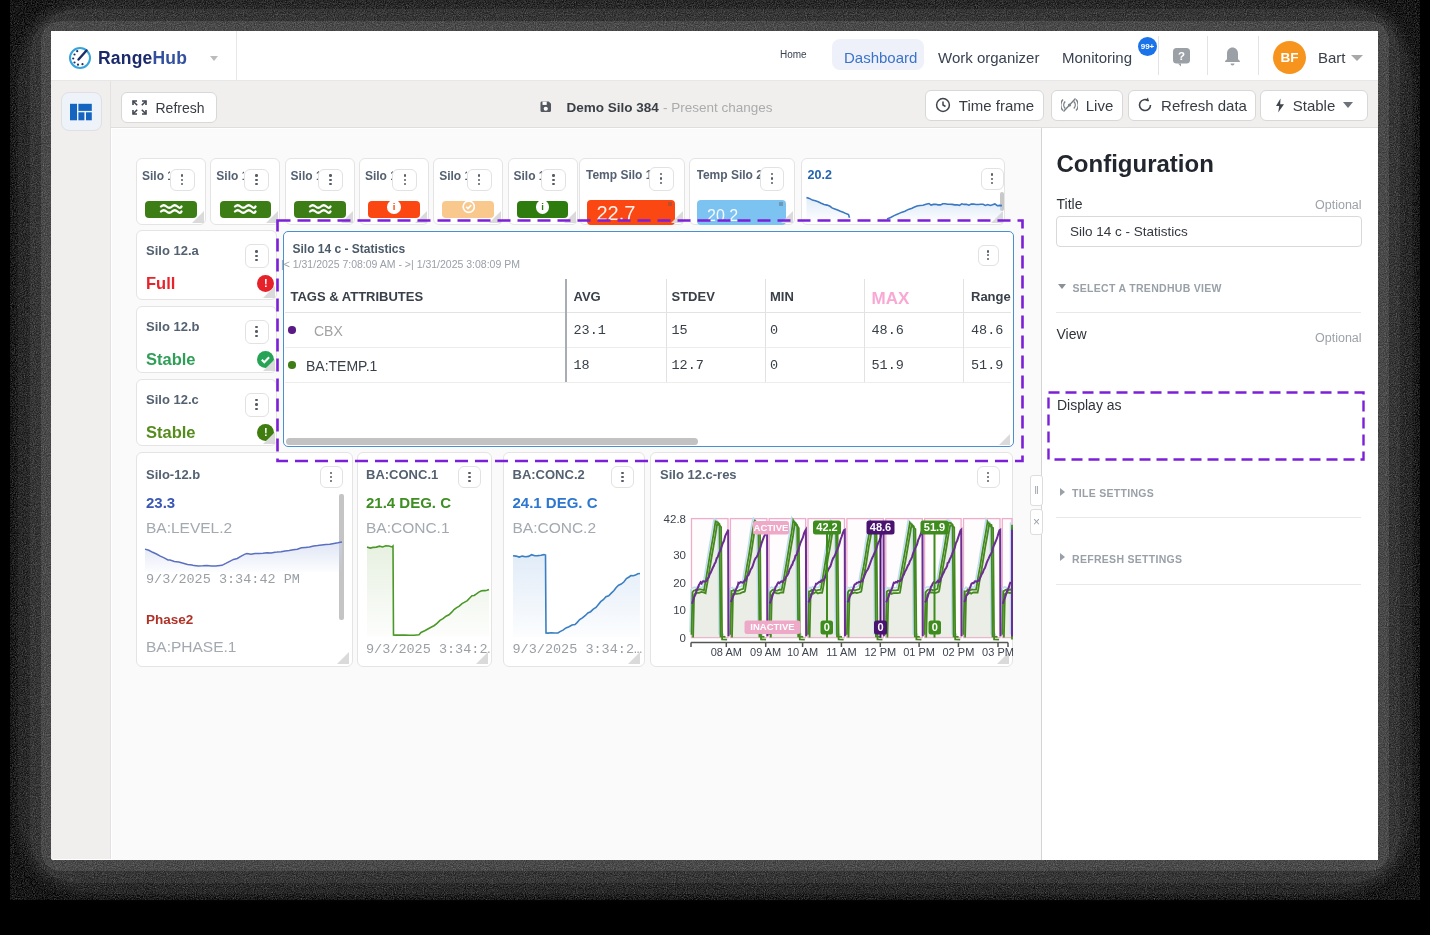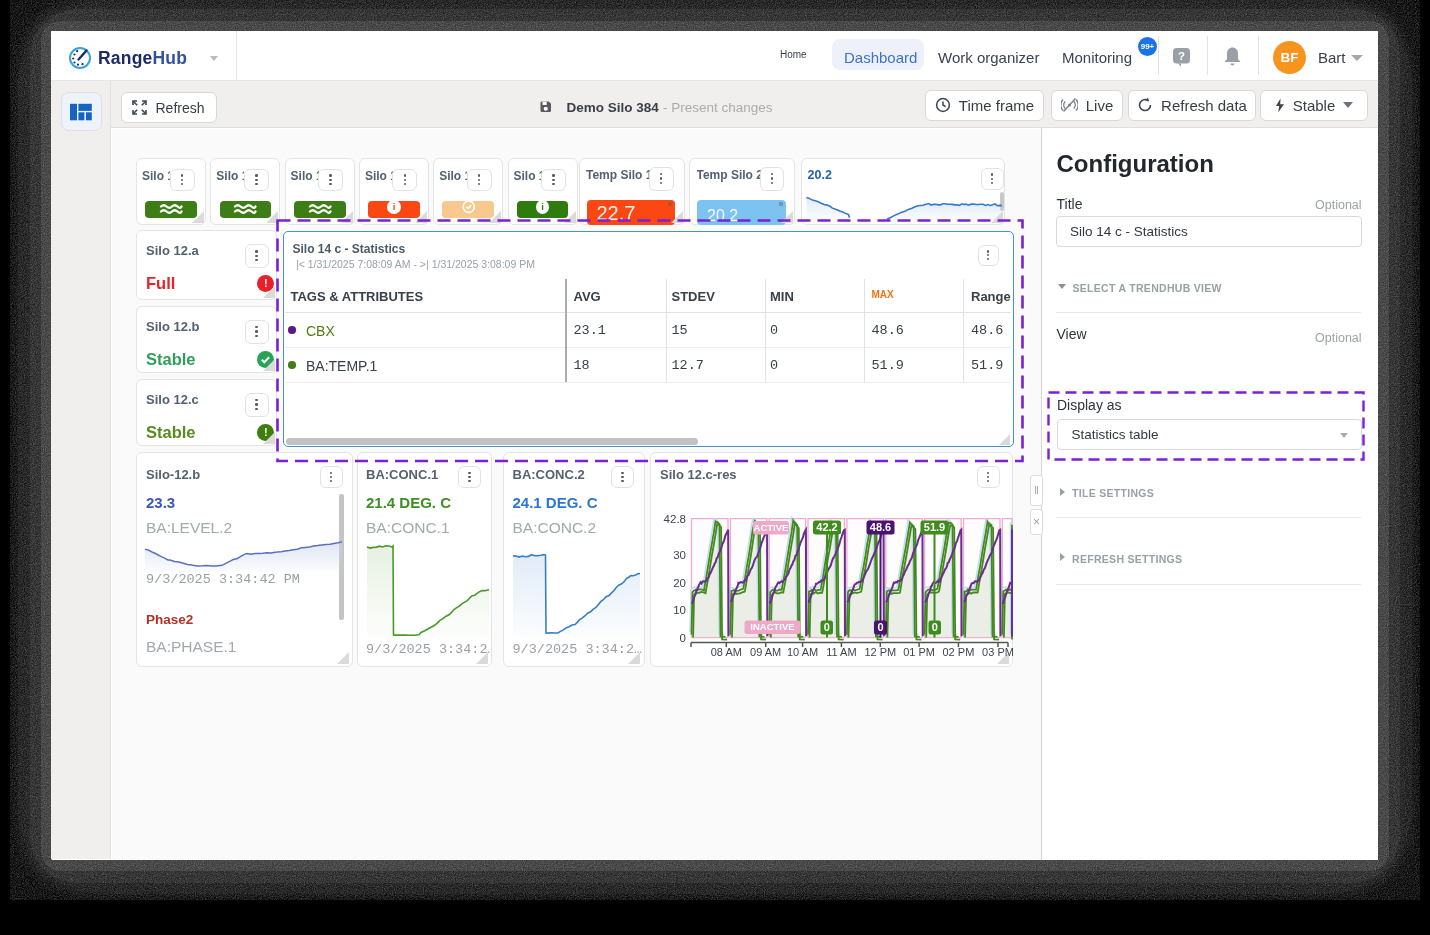--- a/index.html
+++ b/index.html
@@ -269,42 +269,42 @@
 <div class="kebab" style="left:244.5px;top:392.5px;width:24px;height:24px">
       <span class="d1"></span>
       <span class="d2"></span>
       <span class="d3"></span>
     </div>
 <div class="abs" style="left:146px;top:422.5px;font-size:16.5px;font-weight:bold;color:#568b1d">Stable</div>
 <div class="abs" style="left:257.4px;top:423.5px;width:17px;height:17px;border-radius:50%;background:#3f7d0f;color:#fff;font-size:11px;font-weight:bold;text-align:center;line-height:17px">!</div>
 <div style="position:absolute;left:263px;top:431.5px;width:0;height:0;border-left:12px solid transparent;border-bottom:12px solid #dadada"></div>
 <div class="abs" style="left:283px;top:231px;width:730.5px;height:216px;background:#fff;border:1.5px solid #4a8fd0;border-radius:5px"></div>
 <div class="abs" style="left:292.5px;top:241.5px;font-size:12px;font-weight:bold;color:#4a5a68">Silo 14 c - Statistics</div>
-<div class="abs" style="left:296px;top:257.5px;font-size:10.5px;color:#9aa0a8">|&lt; 1/31/2025 7:08:09 AM - &gt;| 1/31/2025 3:08:09 PM</div>
+<div class="abs" style="left:281px;top:257.5px;font-size:10.5px;color:#9aa0a8">|&lt; 1/31/2025 7:08:09 AM - &gt;| 1/31/2025 3:08:09 PM</div>
 <div class="kebab" style="left:977.5px;top:244.5px;width:21.5px;height:21.5px">
       <span class="d1"></span>
       <span class="d2"></span>
       <span class="d3"></span>
     </div>
 <div class="abs" style="left:285px;top:311.5px;width:726px;height:1px;background:#e3e3e3"></div>
 <div class="abs" style="left:285px;top:347px;width:726px;height:1px;background:#ededed"></div>
 <div class="abs" style="left:285px;top:382px;width:726px;height:1px;background:#ededed"></div>
 <div class="abs" style="left:564.5px;top:279px;width:2px;height:103px;background:#a8adb5"></div>
 <div class="abs" style="left:666.4px;top:279px;width:1px;height:103px;background:#e2e2e2"></div>
 <div class="abs" style="left:765.3px;top:279px;width:1px;height:103px;background:#e2e2e2"></div>
 <div class="abs" style="left:863.7px;top:279px;width:1px;height:103px;background:#e2e2e2"></div>
 <div class="abs" style="left:962.6px;top:279px;width:1px;height:103px;background:#e2e2e2"></div>
 <div class="abs" style="left:290.5px;top:289px;font-size:13px;font-weight:bold;color:#394049">TAGS &amp; ATTRIBUTES</div>
 <div class="abs" style="left:573.5px;top:289px;font-size:13px;font-weight:bold;color:#394049">AVG</div>
 <div class="abs" style="left:671.5px;top:289px;font-size:13px;font-weight:bold;color:#394049">STDEV</div>
 <div class="abs" style="left:770px;top:289px;font-size:13px;font-weight:bold;color:#394049">MIN</div>
-<div class="abs" style="left:871.5px;top:289px;font-size:10px;font-weight:bold;color:#f97316">MAX</div>
+<div class="abs" style="left:871.5px;top:289px;font-size:17px;font-weight:bold;color:#f9a8d4">MAX</div>
 <div class="abs" style="left:971px;top:289px;font-size:13px;font-weight:bold;color:#394049">Range</div>
 <div class="abs" style="left:288px;top:326px;width:7.5px;height:7.5px;border-radius:50%;background:#5a1a86"></div>
-<div class="abs" style="left:306px;top:322.5px;font-size:14px;color:#4d7c0f">CBX</div>
+<div class="abs" style="left:314px;top:322.5px;font-size:14px;color:#a3a3a3">CBX</div>
 <div class="abs mono" style="left:573.5px;top:323px;font-size:13.5px;color:#394049">23.1</div>
 <div class="abs mono" style="left:671.5px;top:323px;font-size:13.5px;color:#394049">15</div>
 <div class="abs mono" style="left:770px;top:323px;font-size:13.5px;color:#394049">0</div>
 <div class="abs mono" style="left:871.5px;top:323px;font-size:13.5px;color:#394049">48.6</div>
 <div class="abs mono" style="left:971px;top:323px;font-size:13.5px;color:#394049">48.6</div>
 <div class="abs" style="left:288px;top:361px;width:7.5px;height:7.5px;border-radius:50%;background:#3f7d17"></div>
 <div class="abs" style="left:306px;top:357.5px;font-size:14px;color:#394049">BA:TEMP.1</div>
 <div class="abs mono" style="left:573.5px;top:358px;font-size:13.5px;color:#394049">18</div>
 <div class="abs mono" style="left:671.5px;top:358px;font-size:13.5px;color:#394049">12.7</div>
 <div class="abs mono" style="left:770px;top:358px;font-size:13.5px;color:#394049">0</div>
@@ -361,22 +361,20 @@
 <div class="abs" style="left:1056.5px;top:150px;font-size:24px;font-weight:bold;color:#22262e">Configuration</div>
 <div class="lbl" style="left:1056.5px;top:196px">Title</div>
 <div class="opt" style="left:1315px;top:198px">Optional</div>
 <div class="inp" style="left:1056px;top:215.5px;width:305.5px;height:31px;padding-left:13px">Silo 14 c - Statistics</div>
 <div class="abs" style="left:1058px;top:284px;width:0;height:0;border-left:4.5px solid transparent;border-right:4.5px solid transparent;border-top:5.5px solid #8b9097"></div>
 <div class="sect" style="left:1072.5px;top:282px">SELECT A TRENDHUB VIEW</div>
 <div class="hr" style="left:1056px;top:311.5px;width:305px"></div>
 <div class="lbl" style="left:1056.5px;top:326px">View</div>
 <div class="opt" style="left:1315px;top:331px">Optional</div>
 <div class="lbl" style="left:1057px;top:397px">Display as</div>
-<div class="inp" style="left:1057px;top:419px;width:305px;height:31px;padding-left:13.5px">Statistics table
-<span style="position:absolute;right:13px;top:13px;width:0;height:0;border-left:4.5px solid transparent;border-right:4.5px solid transparent;border-top:5.5px solid #a6abb1"></span></div>
 <div class="abs" style="left:1060px;top:487.5px;width:0;height:0;border-top:4.5px solid transparent;border-bottom:4.5px solid transparent;border-left:5.5px solid #9aa0a8"></div>
 <div class="sect" style="left:1072px;top:487px">TILE SETTINGS</div>
 <div class="hr" style="left:1056px;top:517px;width:305px"></div>
 <div class="abs" style="left:1060px;top:553px;width:0;height:0;border-top:4.5px solid transparent;border-bottom:4.5px solid transparent;border-left:5.5px solid #9aa0a8"></div>
 <div class="sect" style="left:1072px;top:552.5px">REFRESH SETTINGS</div>
 <div class="hr" style="left:1056px;top:583.5px;width:305px"></div>
 <div class="abs" style="left:1030px;top:475px;width:13px;height:31px;background:#fff;border:1px solid #ddd;border-radius:3px;color:#9aa0a8;font-size:11px;text-align:center;line-height:29px">‖</div>
 <div class="abs" style="left:1030px;top:509px;width:13px;height:26px;background:#fff;border:1px solid #ddd;border-radius:3px;color:#9aa0a8;font-size:12px;text-align:center;line-height:24px">×</div>
 
 <svg class="abs" style="left:0;top:0;pointer-events:none;z-index:10" width="1430" height="935" viewBox="0 0 1430 935" font-family="Liberation Sans, sans-serif">

